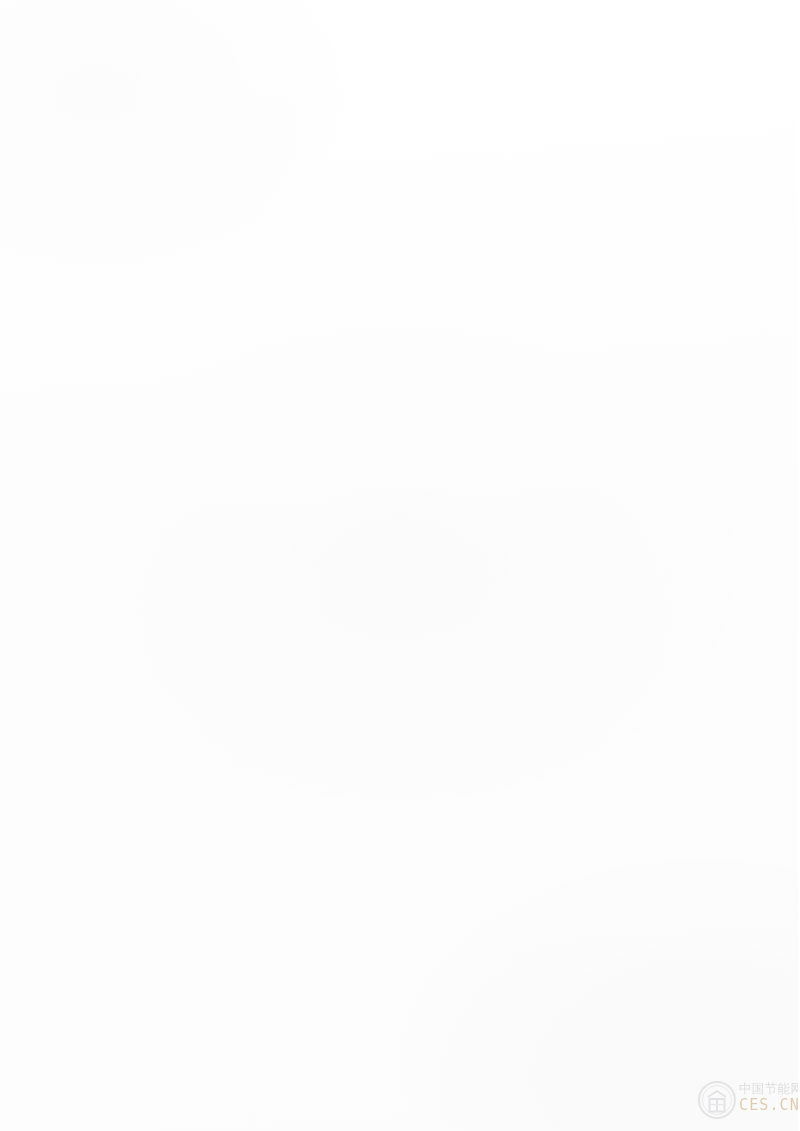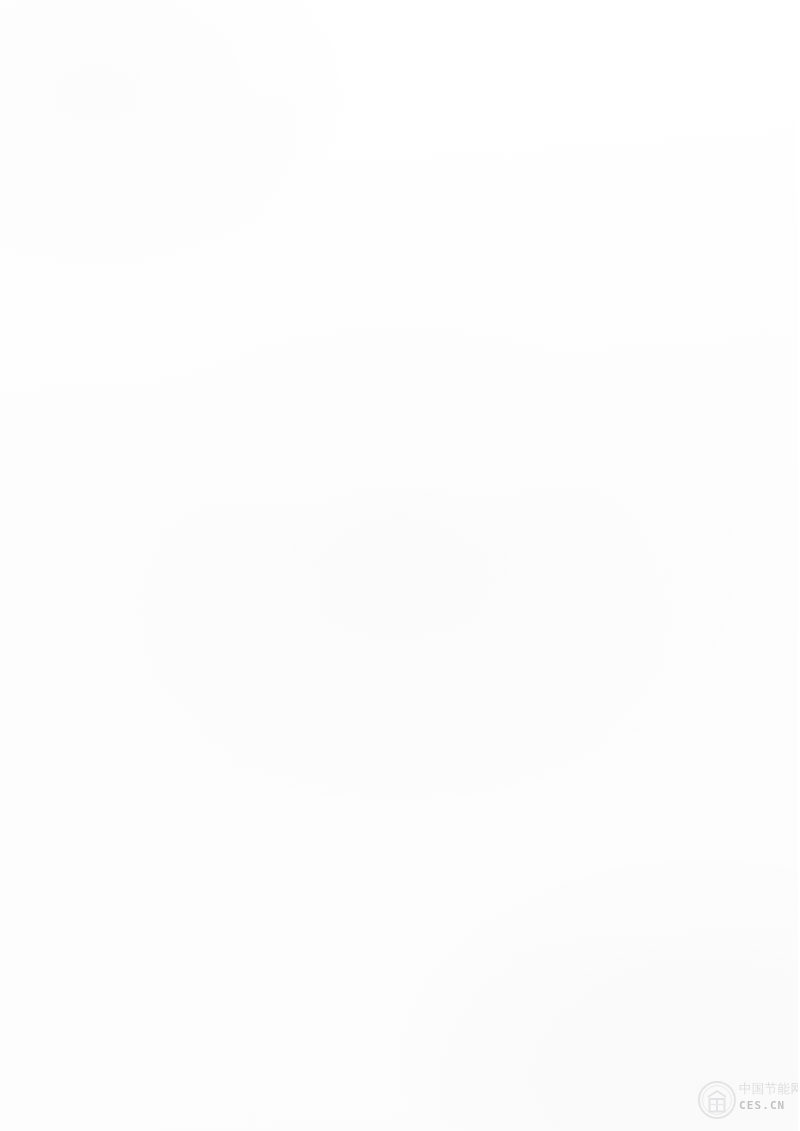--- a/index.html
+++ b/index.html
@@ -99,26 +99,25 @@
     font-size: 13px;
     line-height: 16px;
     letter-spacing: 0.4px;
     color: #9a9aa0;
     white-space: nowrap;
     transform: scaleX(0.96);
     transform-origin: left center;
   }
   .wm-en {
     font-family: "DejaVu Sans Mono", "Liberation Mono", monospace;
-    font-size: 11px;
+    font-size: 15px;
     line-height: 17px;
     letter-spacing: 1.1px;
-    color: #404040;
+    color: #a16207;
     white-space: nowrap;
-    font-weight: bold;
   }
 </style>
 </head>
 <body>
 
 <div class="page">
 
   <div class="content">
       <div>
         <div class="line just">生物质开发利用企业、航空运输企业、科研院所等联合进行</div>

